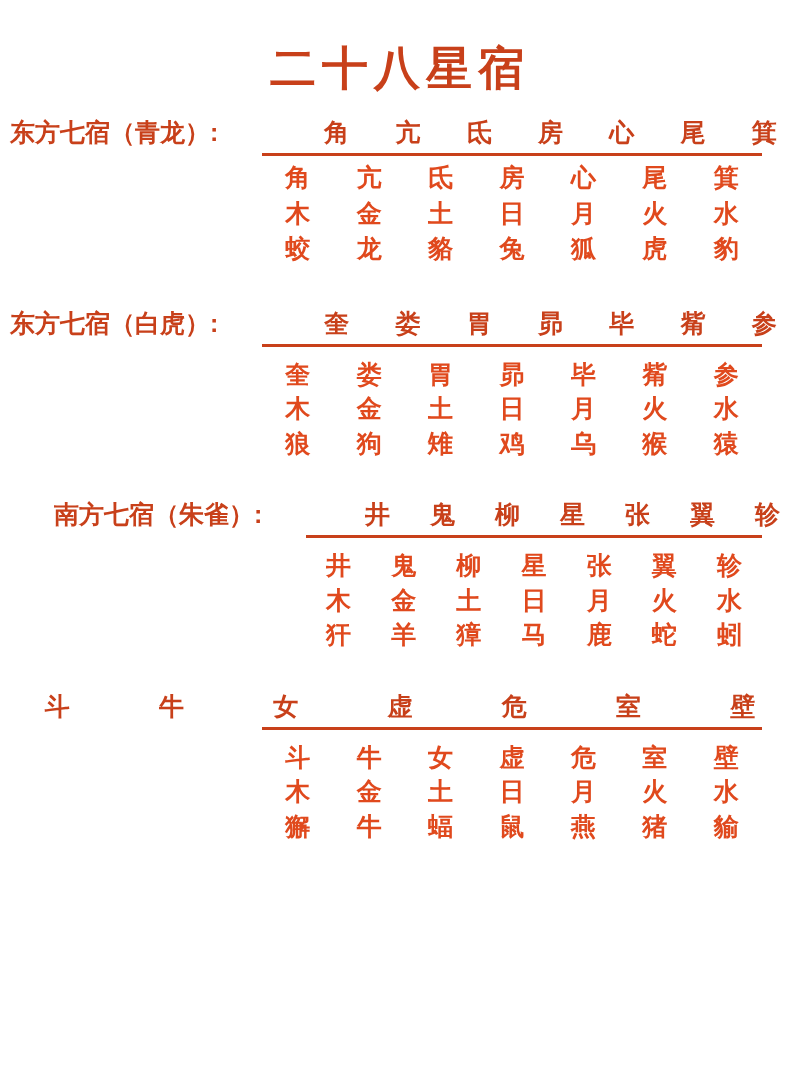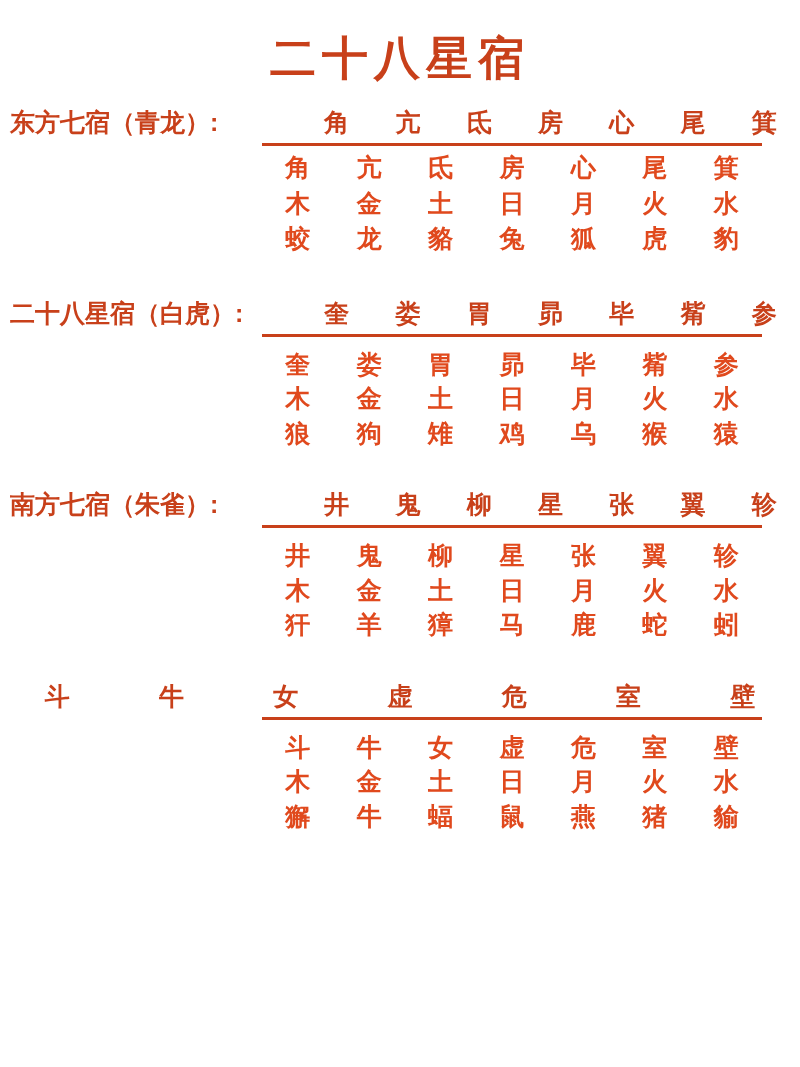--- a/index.html
+++ b/index.html
@@ -20,21 +20,21 @@
     height: 1067px;
     position: relative;
     box-sizing: border-box;
   }
   .main-title {
     text-align: center;
     font-size: 46px;
     font-weight: bold;
     color: #c8401a;
     letter-spacing: 6px;
-    padding-top: 28px;
+    padding-top: 38px;
     padding-bottom: 6px;
     font-family: "Liberation Sans", sans-serif;
   }
   .group {
     position: relative;
     margin-top: 14px;
   }
   .group-head {
     display: flex;
     align-items: flex-start;
@@ -80,21 +80,21 @@
   .row .cell {
     flex: 1;
     text-align: center;
     font-size: 25px;
     font-weight: bold;
     color: #e0491d;
     line-height: 1.38;
   }
   .group.g1 { margin-top: 10px; }
   .group.g2 { margin-top: 40px; }
-  .group.g3 { margin-top: 38px; }
+  .group.g3 { margin-top: 38px; padding-left: 44px; }
   .group.g4 { margin-top: 38px; }
   .group.g1 .rows { margin-top: 4px; }
   .group.g1 .row .cell { line-height: 1.42; }
 </style>
 </head>
 <body>
 
 <div class="page">
 
   <div class="main-title">二十八星宿</div>
@@ -139,21 +139,21 @@
         <div class="cell">兔</div>
         <div class="cell">狐</div>
         <div class="cell">虎</div>
         <div class="cell">豹</div>
       </div>
     </div>
   </div>
 
   <div class="group g2">
     <div class="group-head">
-      <div class="group-label">二十八星宿（白虎）:</div>
+      <div class="group-label">东方七宿（白虎）:</div>
       <div class="head-cells">
         <div class="cell">奎</div>
         <div class="cell">娄</div>
         <div class="cell">胃</div>
         <div class="cell">昴</div>
         <div class="cell">毕</div>
         <div class="cell">觜</div>
         <div class="cell">参</div>
       </div>
     </div>

